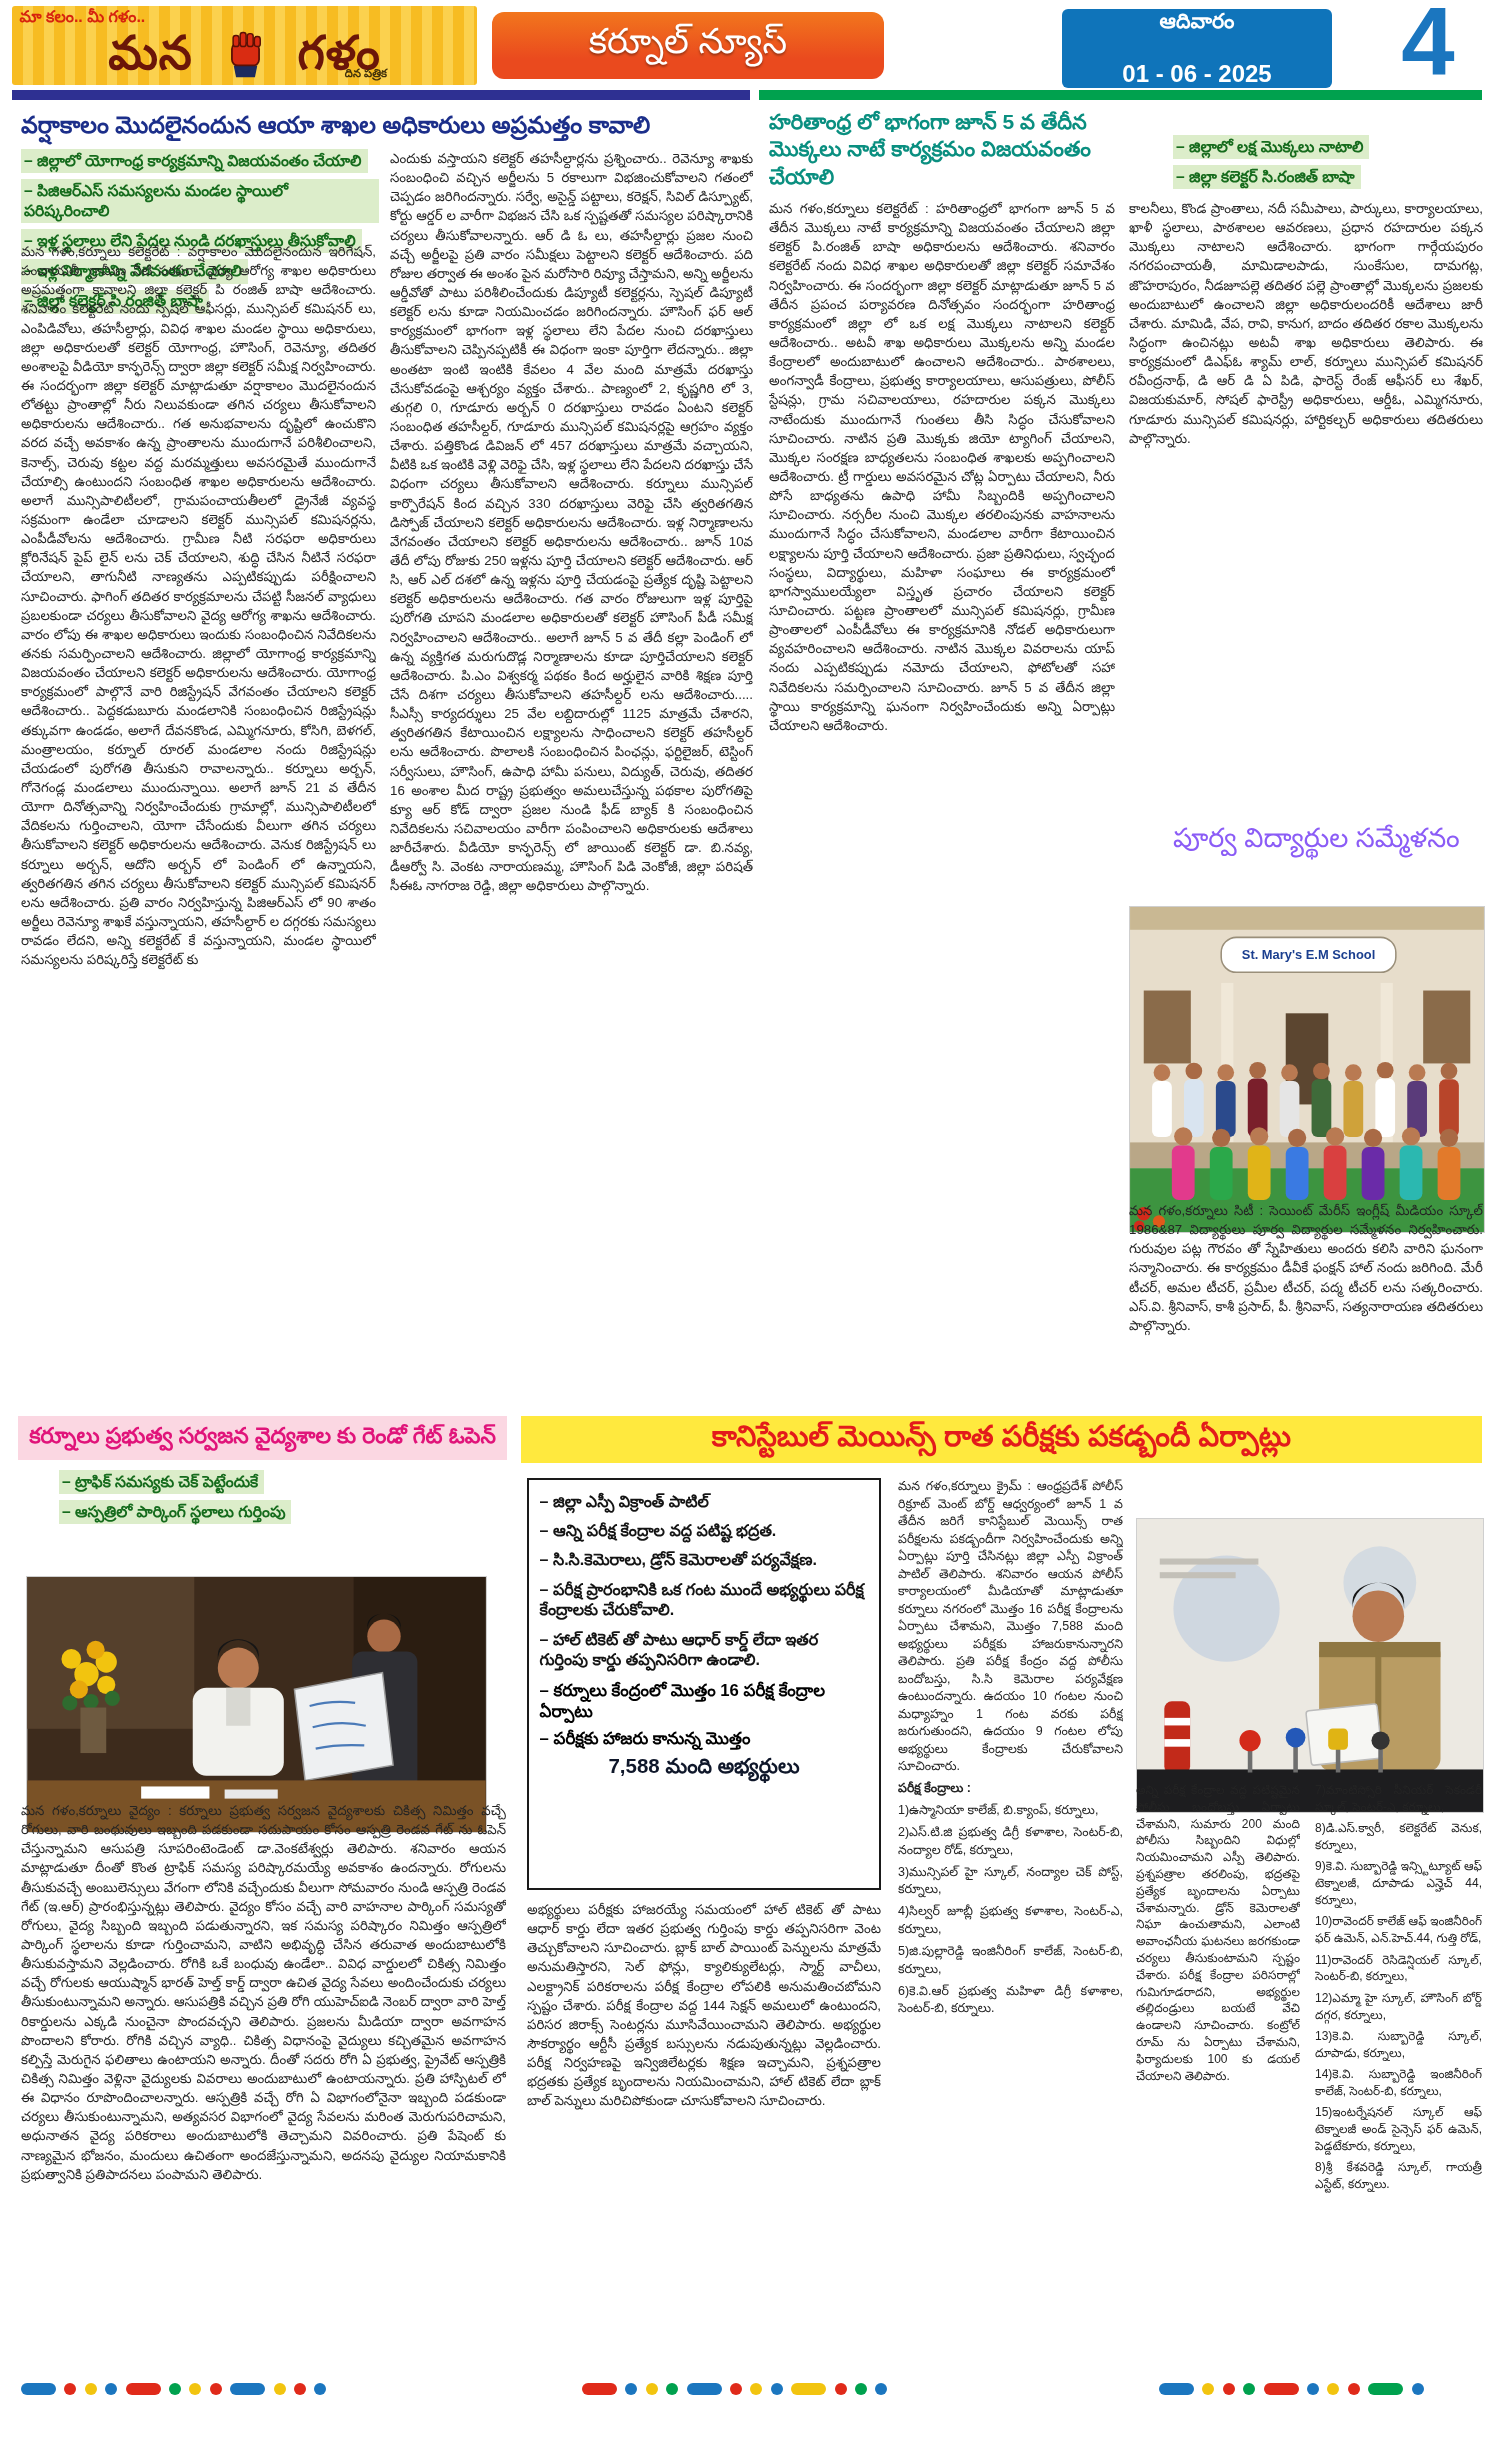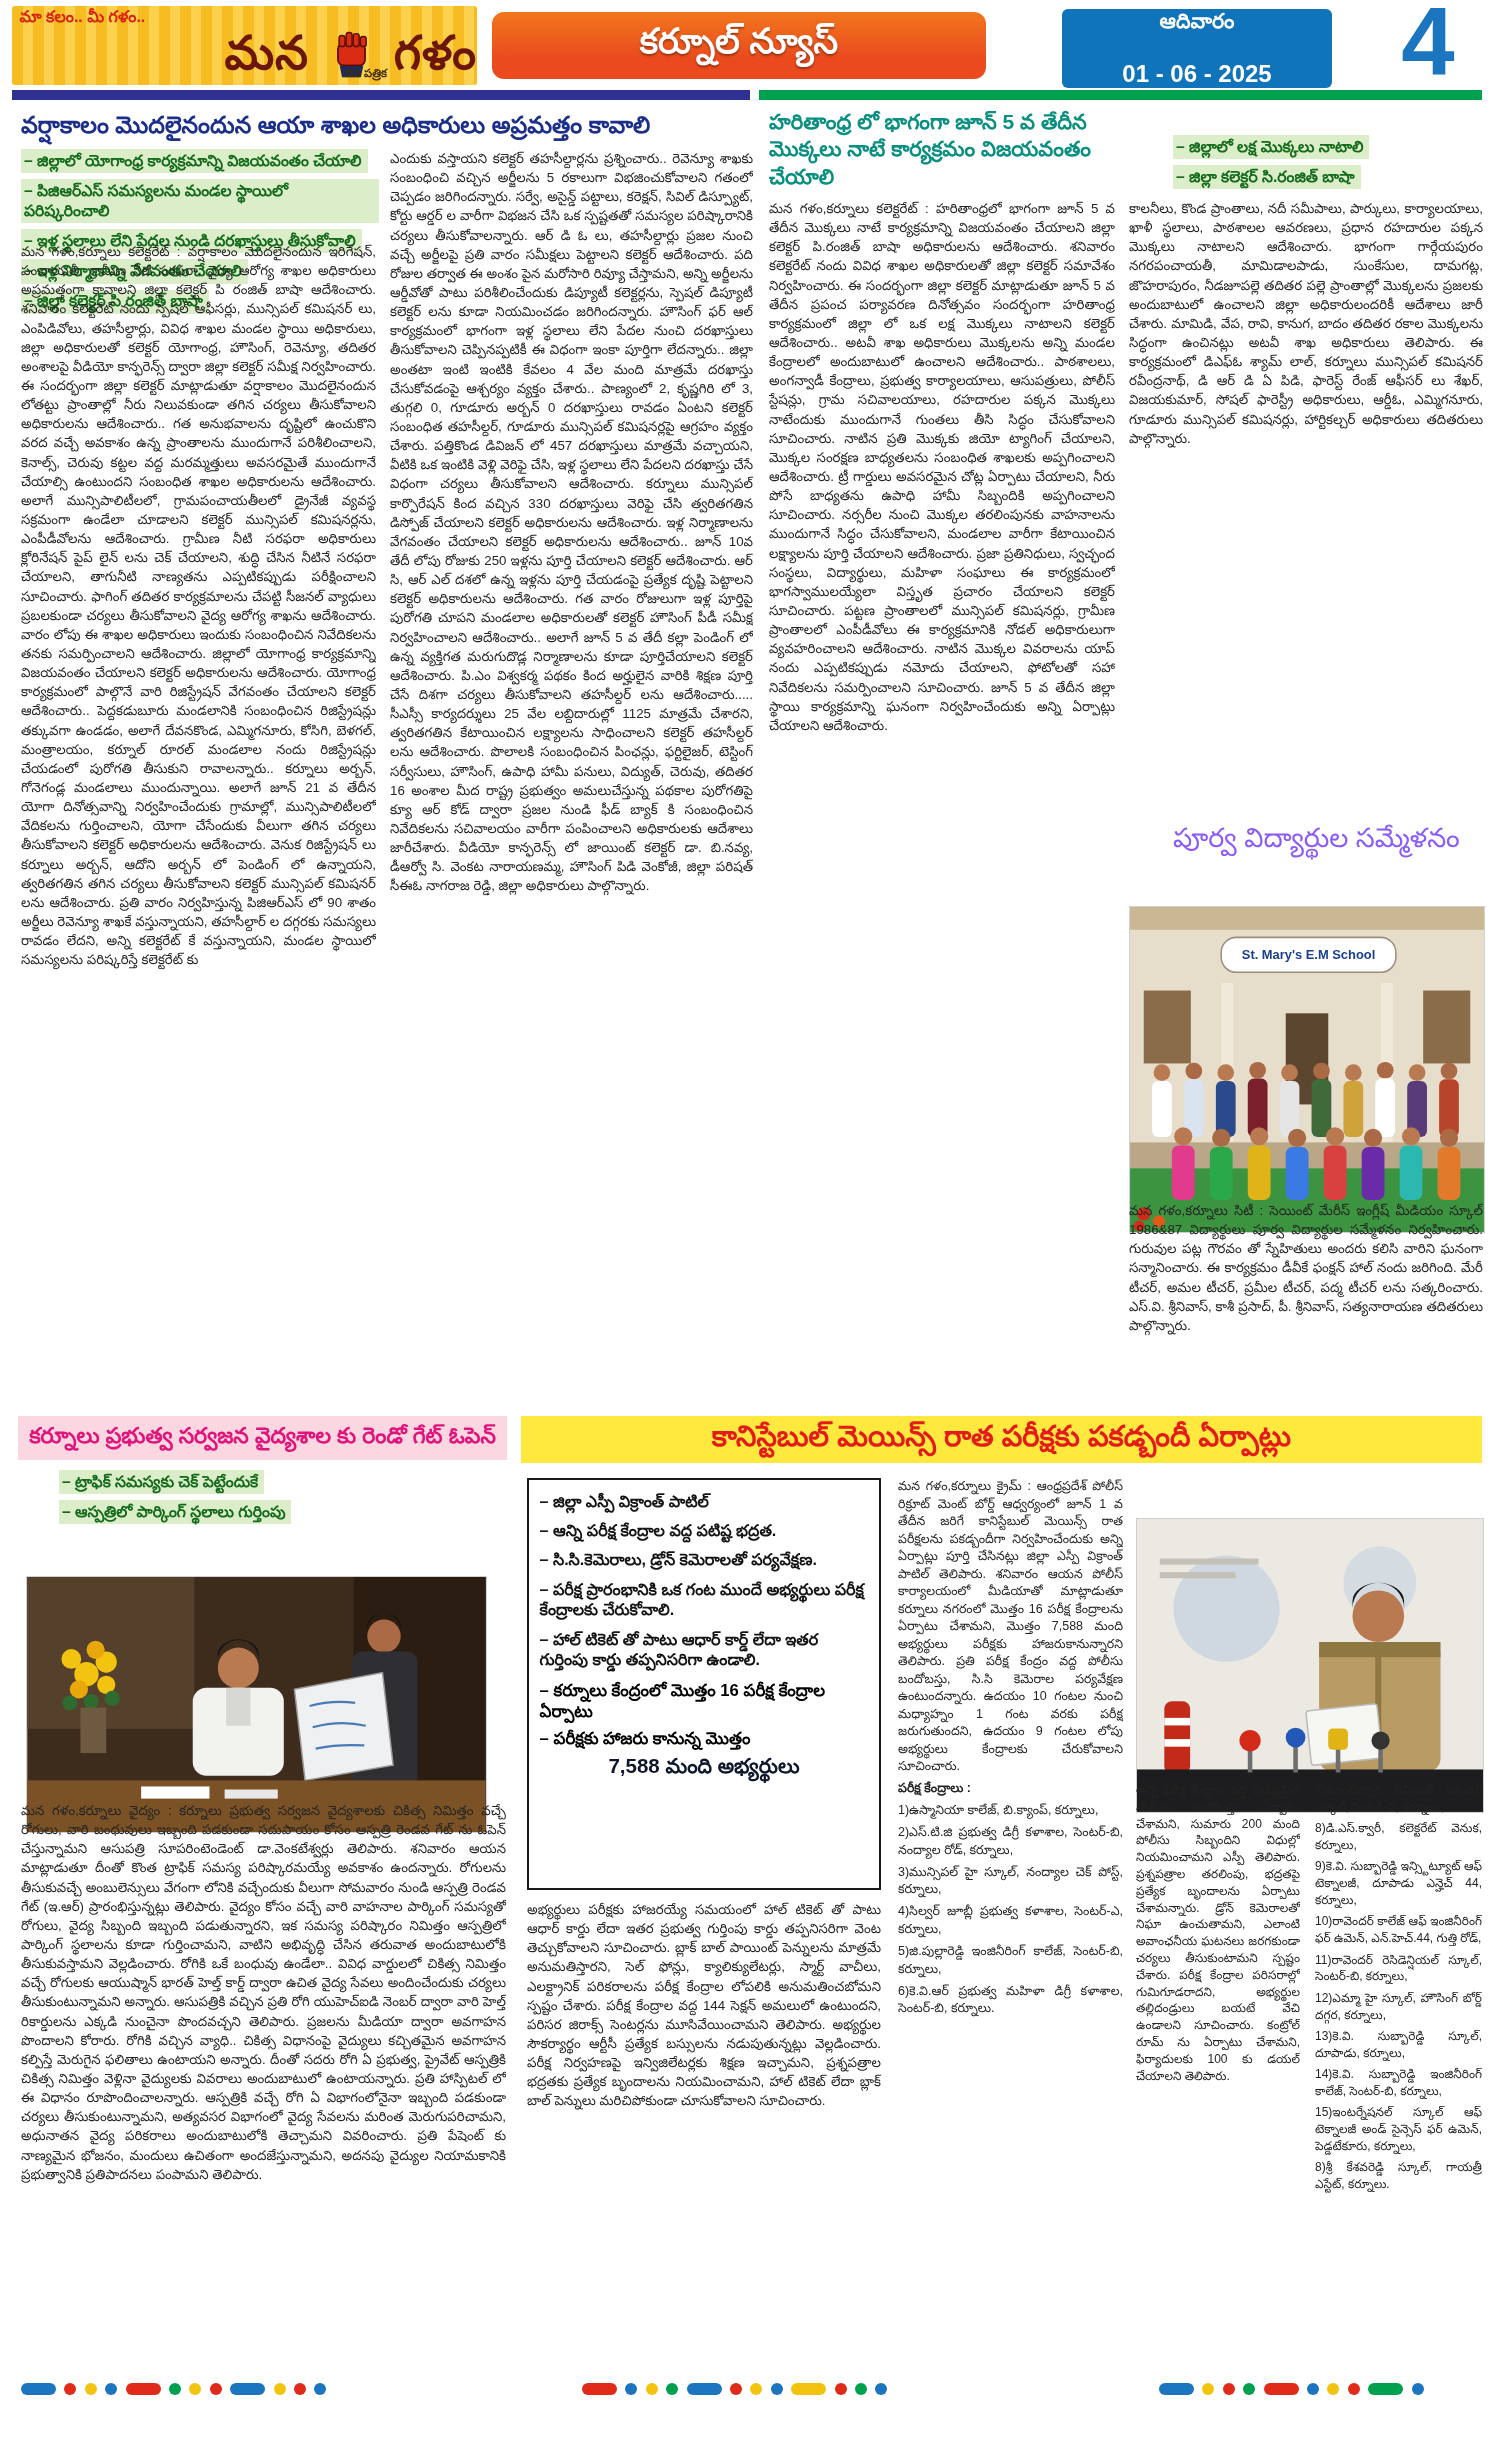--- a/index.html
+++ b/index.html
@@ -5,26 +5,26 @@
   html,body{margin:0;padding:0;background:#ffffff;}
   .page{position:relative;width:1507px;height:2450px;background:#ffffff;overflow:hidden;
         font-family:"Liberation Sans","DejaVu Sans",sans-serif;color:#222;}
   .abs{position:absolute;}
 
   
   .logo-block{left:12px;top:6px;width:465px;height:79px;
     background:repeating-linear-gradient(90deg,#f7bc22 0 10.6px,#fbd14e 10.6px 21px);
     border-radius:3px;}
   .tagline{position:absolute;left:7.6px;top:2.3px;font-size:16px;font-weight:700;color:#d7230e;}
-  .logo-title-row{position:absolute;left:0;top:16.7px;width:100%;display:flex;align-items:center;justify-content:flex-end;gap:13px;}
+  .logo-title-row{position:absolute;left:0;top:16.7px;width:100%;display:flex;align-items:center;justify-content:center;gap:23px;}
   .logo-word{font-size:47px;font-weight:800;color:#6b1608;line-height:1;letter-spacing:0.8px;}
   .logo-sub{position:absolute;right:90px;bottom:2.3px;font-size:11.4px;font-weight:700;color:#40300a;}
-  .edition-banner{left:492px;top:12px;width:494px;height:67px;border-radius:12px;
+  .edition-banner{left:492px;top:12px;width:392px;height:67px;border-radius:12px;
     background:linear-gradient(180deg,#f2761d 0%,#ea4a1e 70%);display:flex;align-items:center;justify-content:center;
-    color:#fff;font-size:35px;font-weight:700;text-shadow:0 1.5px 2.3px rgba(0,0,0,.35);}
+    color:#fff;font-size:35px;font-weight:400;text-shadow:0 1.5px 2.3px rgba(0,0,0,.35);}
   .date-box{left:1062px;top:9px;width:270px;height:79px;background:#0f74ba;border-radius:6px;
     display:flex;flex-direction:column;align-items:center;justify-content:space-between;gap:3px;color:#fff;}
   .date-box .day{font-size:20.5px;font-weight:700;}
   .date-box .date{font-size:24px;font-weight:800;}
   .page-number{left:1364px;top:-6px;width:128px;text-align:center;font-size:96px;font-weight:800;color:#1b76bf;line-height:1;}
   .strip-blue{left:12px;top:90px;width:738px;height:10px;background:#2e3092;}
   .strip-green{left:759px;top:90px;width:723px;height:10px;background:#00a14e;}
 
   
   .body-text{font-size:13.3px;line-height:1.44;text-align:justify;color:#242424;overflow:hidden;}

